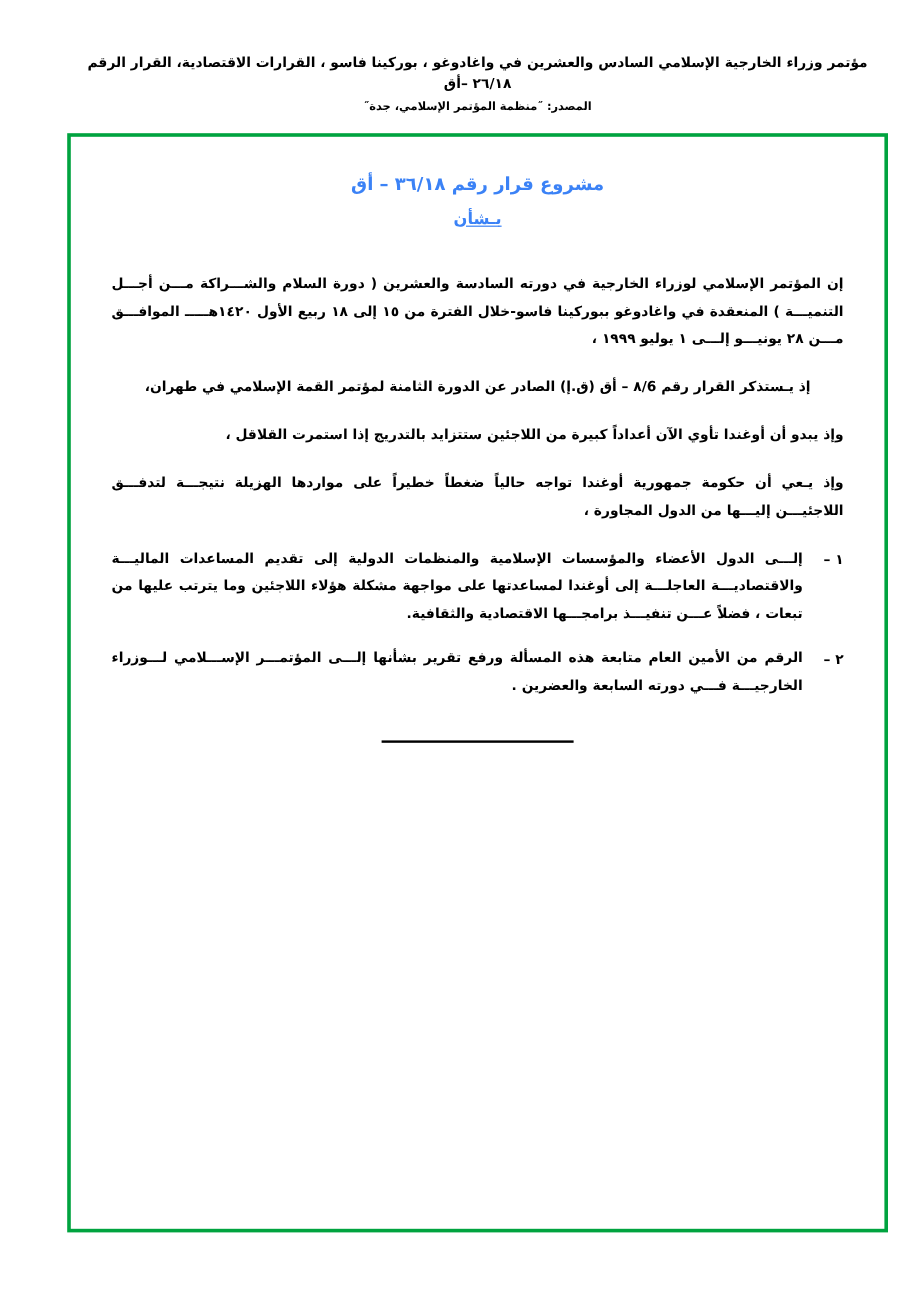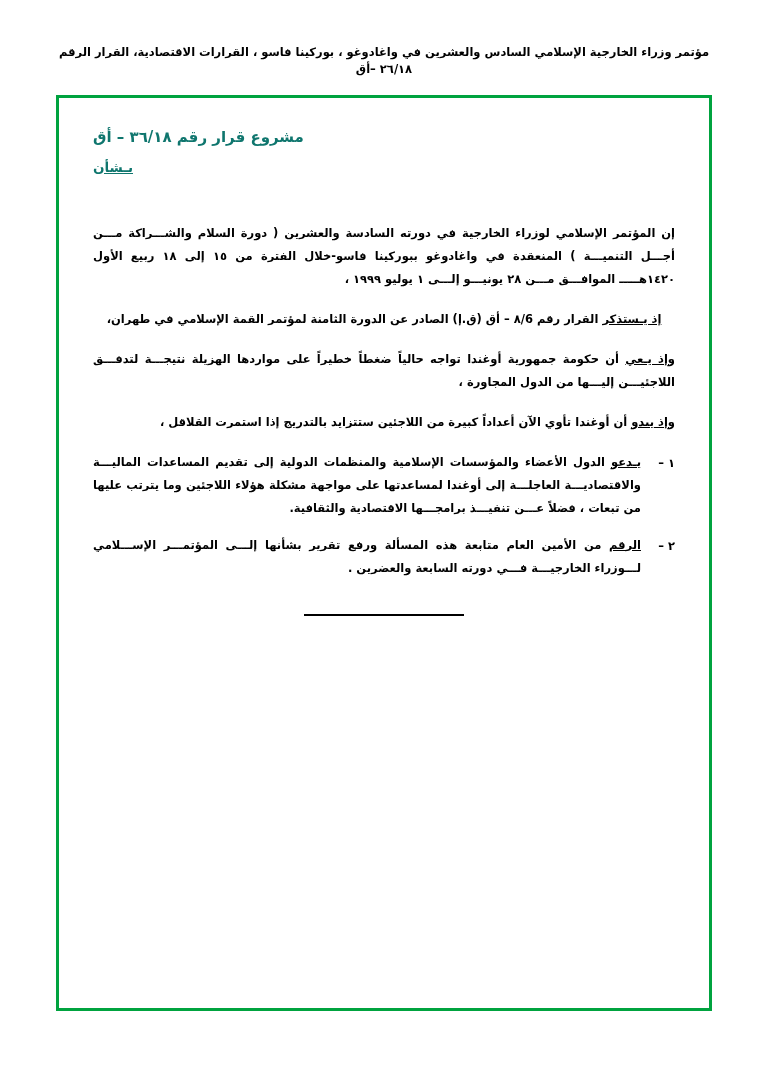--- a/index.html
+++ b/index.html
@@ -12,21 +12,21 @@
     height: 1080px;
     font-family: "DejaVu Sans", "Liberation Sans", sans-serif;
     color: #000000;
     position: relative;
     overflow: hidden;
   }
   .page {
     width: 740px;
     height: 1080px;
     box-sizing: border-box;
-    padding: 44px 48px 0 36px;
+    padding: 44px 20px 0 36px;
     position: relative;
   }
   .hdr {
     text-align: center;
     direction: rtl;
   }
   .hdr-line1 {
     font-size: 11.5px;
     font-weight: bold;
     letter-spacing: 0px;
@@ -40,39 +40,39 @@
   .frame {
     margin-top: 16px;
     border: 3px solid #00a33f;
     height: 916px;
     box-sizing: border-box;
     padding: 30px 34px 20px 34px;
     direction: rtl;
     position: relative;
   }
   .title-block {
-    text-align: left;
-    color: #0f766e;
+    text-align: center;
+    color: #3b82f6;
     font-weight: bold;
   }
   .title-main {
     font-size: 15px;
     letter-spacing: 0.5px;
   }
   .title-sub {
     font-size: 13.5px;
     margin-top: 13px;
     text-decoration: underline;
   }
   .title-topic {
     font-size: 14.5px;
     margin-top: 13px;
   }
   .body-text {
-    margin-top: 47px;
+    margin-top: 34px;
     font-size: 11.5px;
     line-height: 2.0;
     text-align: justify;
     font-weight: bold;
   }
   .para {
     margin-bottom: 17px;
     text-align: justify;
     text-justify: inter-word;
   }
@@ -102,62 +102,63 @@
     line-height: 2.0;
     text-align: justify;
     font-weight: bold;
   }
   .rule {
     width: 160px;
     height: 2px;
     background: #000;
     margin: 34px auto 0 auto;
   }
-  .u { text-decoration: underline; }
+  .u { }
 </style>
 </head>
 <body>
 
 <div class="page">
 
   <div class="hdr">
     <div class="hdr-line1">مؤتمر وزراء الخارجية الإسلامي السادس والعشرين في واغادوغو ، بوركينا فاسو ، القرارات الاقتصادية، القرار الرقم ٢٦/١٨ –أق</div>
+    <div class="hdr-line2">المصدر: ˝منظمة المؤتمر الإسلامي، جدة˝</div>
   </div>
 
   <div class="frame">
 
     <div class="title-block">
       <div class="title-main">مشروع قرار رقم ٣٦/١٨ – أق</div>
       <div class="title-sub">بـشأن</div>
     </div>
 
     <div class="body-text">
 
       <div class="para">إن المؤتمر الإسلامي لوزراء الخارجية في دورته السادسة والعشرين ( دورة السلام والشـــراكة مـــن أجـــل التنميـــة ) المنعقدة في واغادوغو ببوركينا فاسو-خلال الفترة من ١٥ إلى ١٨ ربيع الأول ١٤٢٠هـــــ الموافـــق مـــن ٢٨ يونيـــو إلـــى ١ يوليو ١٩٩٩ ،</div>
 
       <div class="para center-para">
         <span class="u">إذ يـستذكر</span><span> القرار رقم ٨/6 – أق (ق.إ) الصادر عن الدورة الثامنة لمؤتمر القمة الإسلامي في طهران،</span>
       </div>
 
 
       <div class="para">
-        <span class="u">وإذ يـعي</span><span> أن حكومة جمهورية أوغندا تواجه حالياً ضغطاً خطيراً على مواردها الهزيلة نتيجـــة لتدفـــق اللاجئيـــن إليـــها من الدول المجاورة ،</span>
+        <span class="u">وإذ يبدو</span><span> أن أوغندا تأوي الآن أعداداً كبيرة من اللاجئين ستتزايد بالتدريج إذا استمرت القلاقل ،</span>
       </div>
 
       <div class="para">
-        <span class="u">وإذ يبدو</span><span> أن أوغندا تأوي الآن أعداداً كبيرة من اللاجئين ستتزايد بالتدريج إذا استمرت القلاقل ،</span>
+        <span class="u">وإذ يـعي</span><span> أن حكومة جمهورية أوغندا تواجه حالياً ضغطاً خطيراً على مواردها الهزيلة نتيجـــة لتدفـــق اللاجئيـــن إليـــها من الدول المجاورة ،</span>
       </div>
 
 
       <div class="num-list">
 
         <div class="num-row">
           <div class="num-marker">١ –</div>
           <div class="num-body">
-            <span class="u">يـدعو</span><span> الدول الأعضاء والمؤسسات الإسلامية والمنظمات الدولية إلى تقديم المساعدات الماليـــة والاقتصاديـــة العاجلـــة إلى أوغندا لمساعدتها على مواجهة مشكلة هؤلاء اللاجئين وما يترتب عليها من تبعات ، فضلاً عـــن تنفيـــذ برامجـــها الاقتصادية والثقافية.</span>
+            <span class="u">إلـــى</span><span> الدول الأعضاء والمؤسسات الإسلامية والمنظمات الدولية إلى تقديم المساعدات الماليـــة والاقتصاديـــة العاجلـــة إلى أوغندا لمساعدتها على مواجهة مشكلة هؤلاء اللاجئين وما يترتب عليها من تبعات ، فضلاً عـــن تنفيـــذ برامجـــها الاقتصادية والثقافية.</span>
           </div>
         </div>
 
         <div class="num-row">
           <div class="num-marker">٢ –</div>
           <div class="num-body">
             <span class="u">الرقم</span><span> من الأمين العام متابعة هذه المسألة  ورفع تقرير بشأنها إلـــى المؤتمـــر الإســـلامي لـــوزراء الخارجيـــة فـــي دورته السابعة والعضرين .</span>
           </div>
         </div>
 

